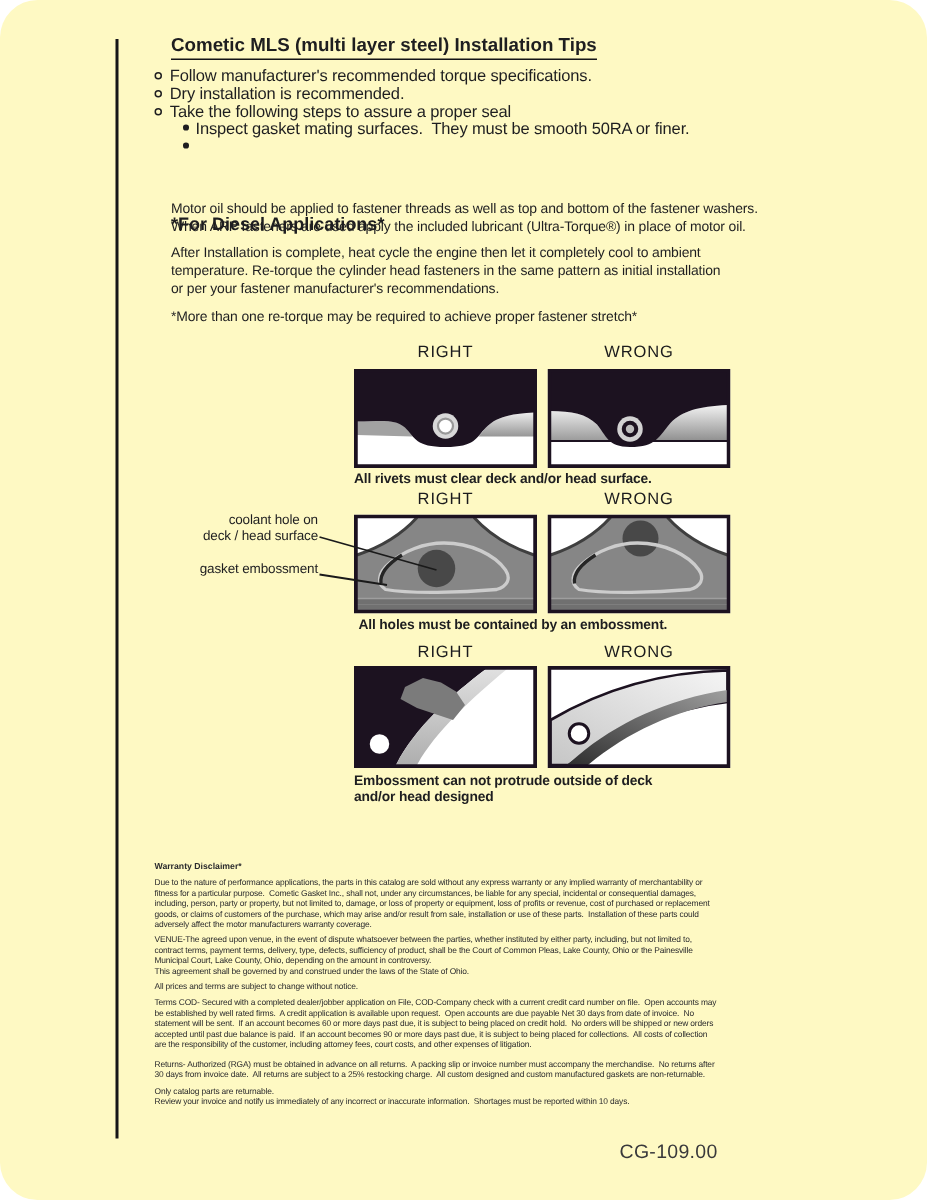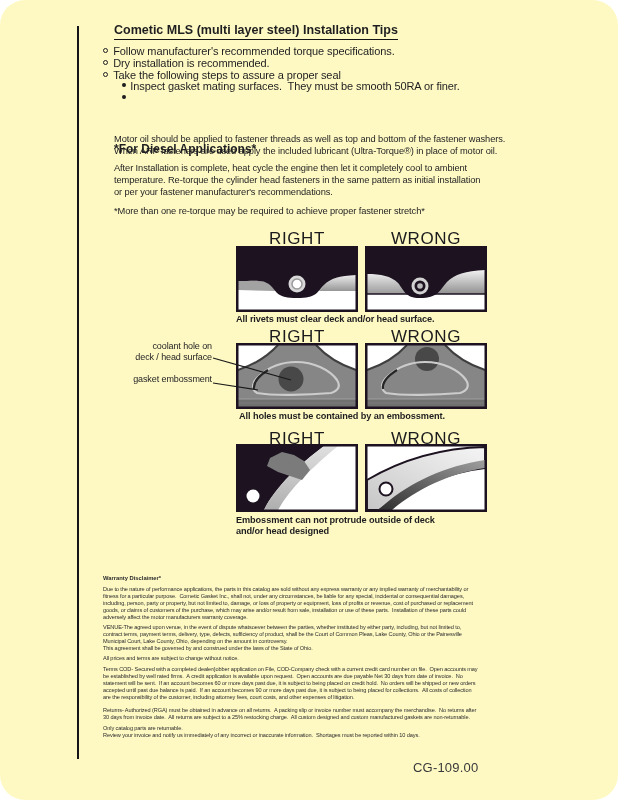--- a/index.html
+++ b/index.html
@@ -10,21 +10,21 @@
   .title { left:114px; top:23px; font-size:12.5px; font-weight:bold;
            border-bottom:1.6px solid #151517; padding-bottom:1.5px; white-space:nowrap; }
   .bullets { left:103px; top:45px; }
   .brow { display:flex; align-items:flex-start; height:11.8px; font-size:11px; letter-spacing:-0.1px; }
   .brow span.btext { white-space:pre; }
   .brow.sub { padding-left:19px; }
   .bo { flex:none; width:3.2px; height:3.2px; border:1px solid #1e1e20; border-radius:50%; margin:3px 5px 0 0; }
   .bf { flex:none; width:3.8px; height:3.8px; background:#1e1e20; border-radius:50%; margin:3px 4.5px 0 0; }
   .h2 { left:114px; top:115px; font-size:12px; font-weight:bold; letter-spacing:0;margin-top:27px; }
   .body { font-size:9.3px; line-height:11.8px; letter-spacing:-0.1px; white-space:pre; }
-  .dlabel { width:122px; text-align:center; font-size:17px; font-weight:500; letter-spacing:0.6px; color:#1b1b1d; }
+  .dlabel { width:122px; text-align:center; font-size:11px; font-weight:500; letter-spacing:0.6px; color:#1b1b1d; }
   .dbox { width:122px; }
   .caption { font-size:9.2px; font-weight:700; letter-spacing:-0.1px; line-height:11px; white-space:pre; }
   .sidelabel { width:104px; text-align:right; font-size:9px; line-height:11px; letter-spacing:-0.1px; white-space:pre; }
   .small { left:103px; font-size:5.6px; line-height:7px; letter-spacing:-0.1px; white-space:pre; color:#2b2b2d; }
   .wh { left:103px; font-size:5.8px; font-weight:bold; color:#2b2b2d; }
   .footer { left:389px; top:760px; font-size:13px; color:#39393b; letter-spacing:0.2px;margin-left:24px; }
   svg { display:block; }
   .leader { z-index:5; }
 </style>
 </head>

